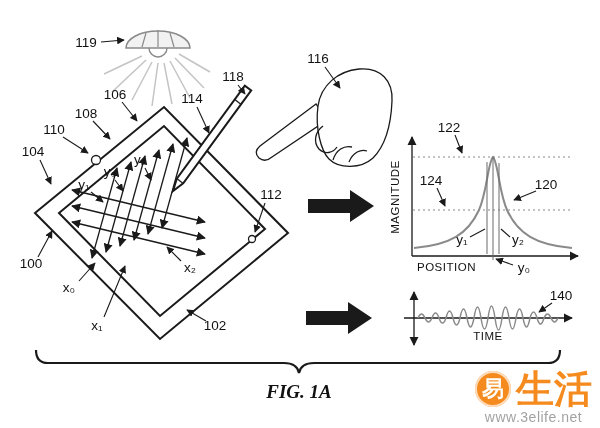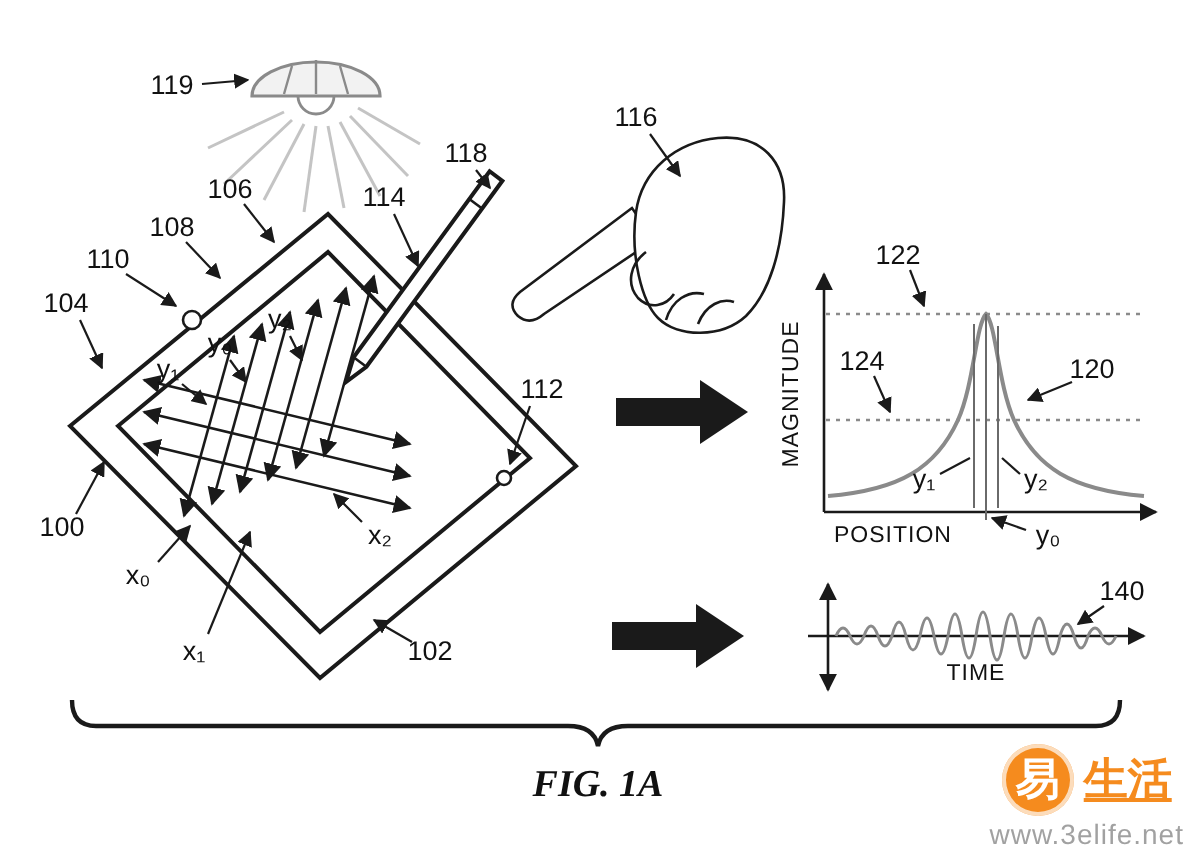--- a/index.html
+++ b/index.html
@@ -23,21 +23,21 @@
   .watermark{
     position:absolute;right:8px;bottom:4px;display:flex;flex-direction:column;
     align-items:center;opacity:.92;line-height:1;
   }
   .wm-row{display:flex;align-items:center;gap:5px;}
   .wm-logo{
     width:36px;height:36px;border-radius:50%;color:#fff;display:flex;
     align-items:center;justify-content:center;font-size:22px;font-weight:bold;
     box-shadow:inset 0 0 0 2px rgba(255,255,255,.7);
   }
-  .wm-brand{font-size:22px;font-weight:bold;text-decoration:underline;}
+  .wm-brand{font-size:38px;font-weight:bold;}
   .wm-url{font-size:14px;color:#9a9a9a;margin-top:2px;letter-spacing:.5px;}
 </style>
 </head>
 <body>
 
 <div class="canvas">
 <svg width="600" height="428" viewBox="0 0 600 428">
   <defs>
     <marker id="ah" viewBox="0 0 10 10" refX="9" refY="5" markerWidth="7" markerHeight="7" orient="auto-start-reverse">
       <path d="M0,0 L10,5 L0,10 Z" fill="#1a1a1a"></path>

